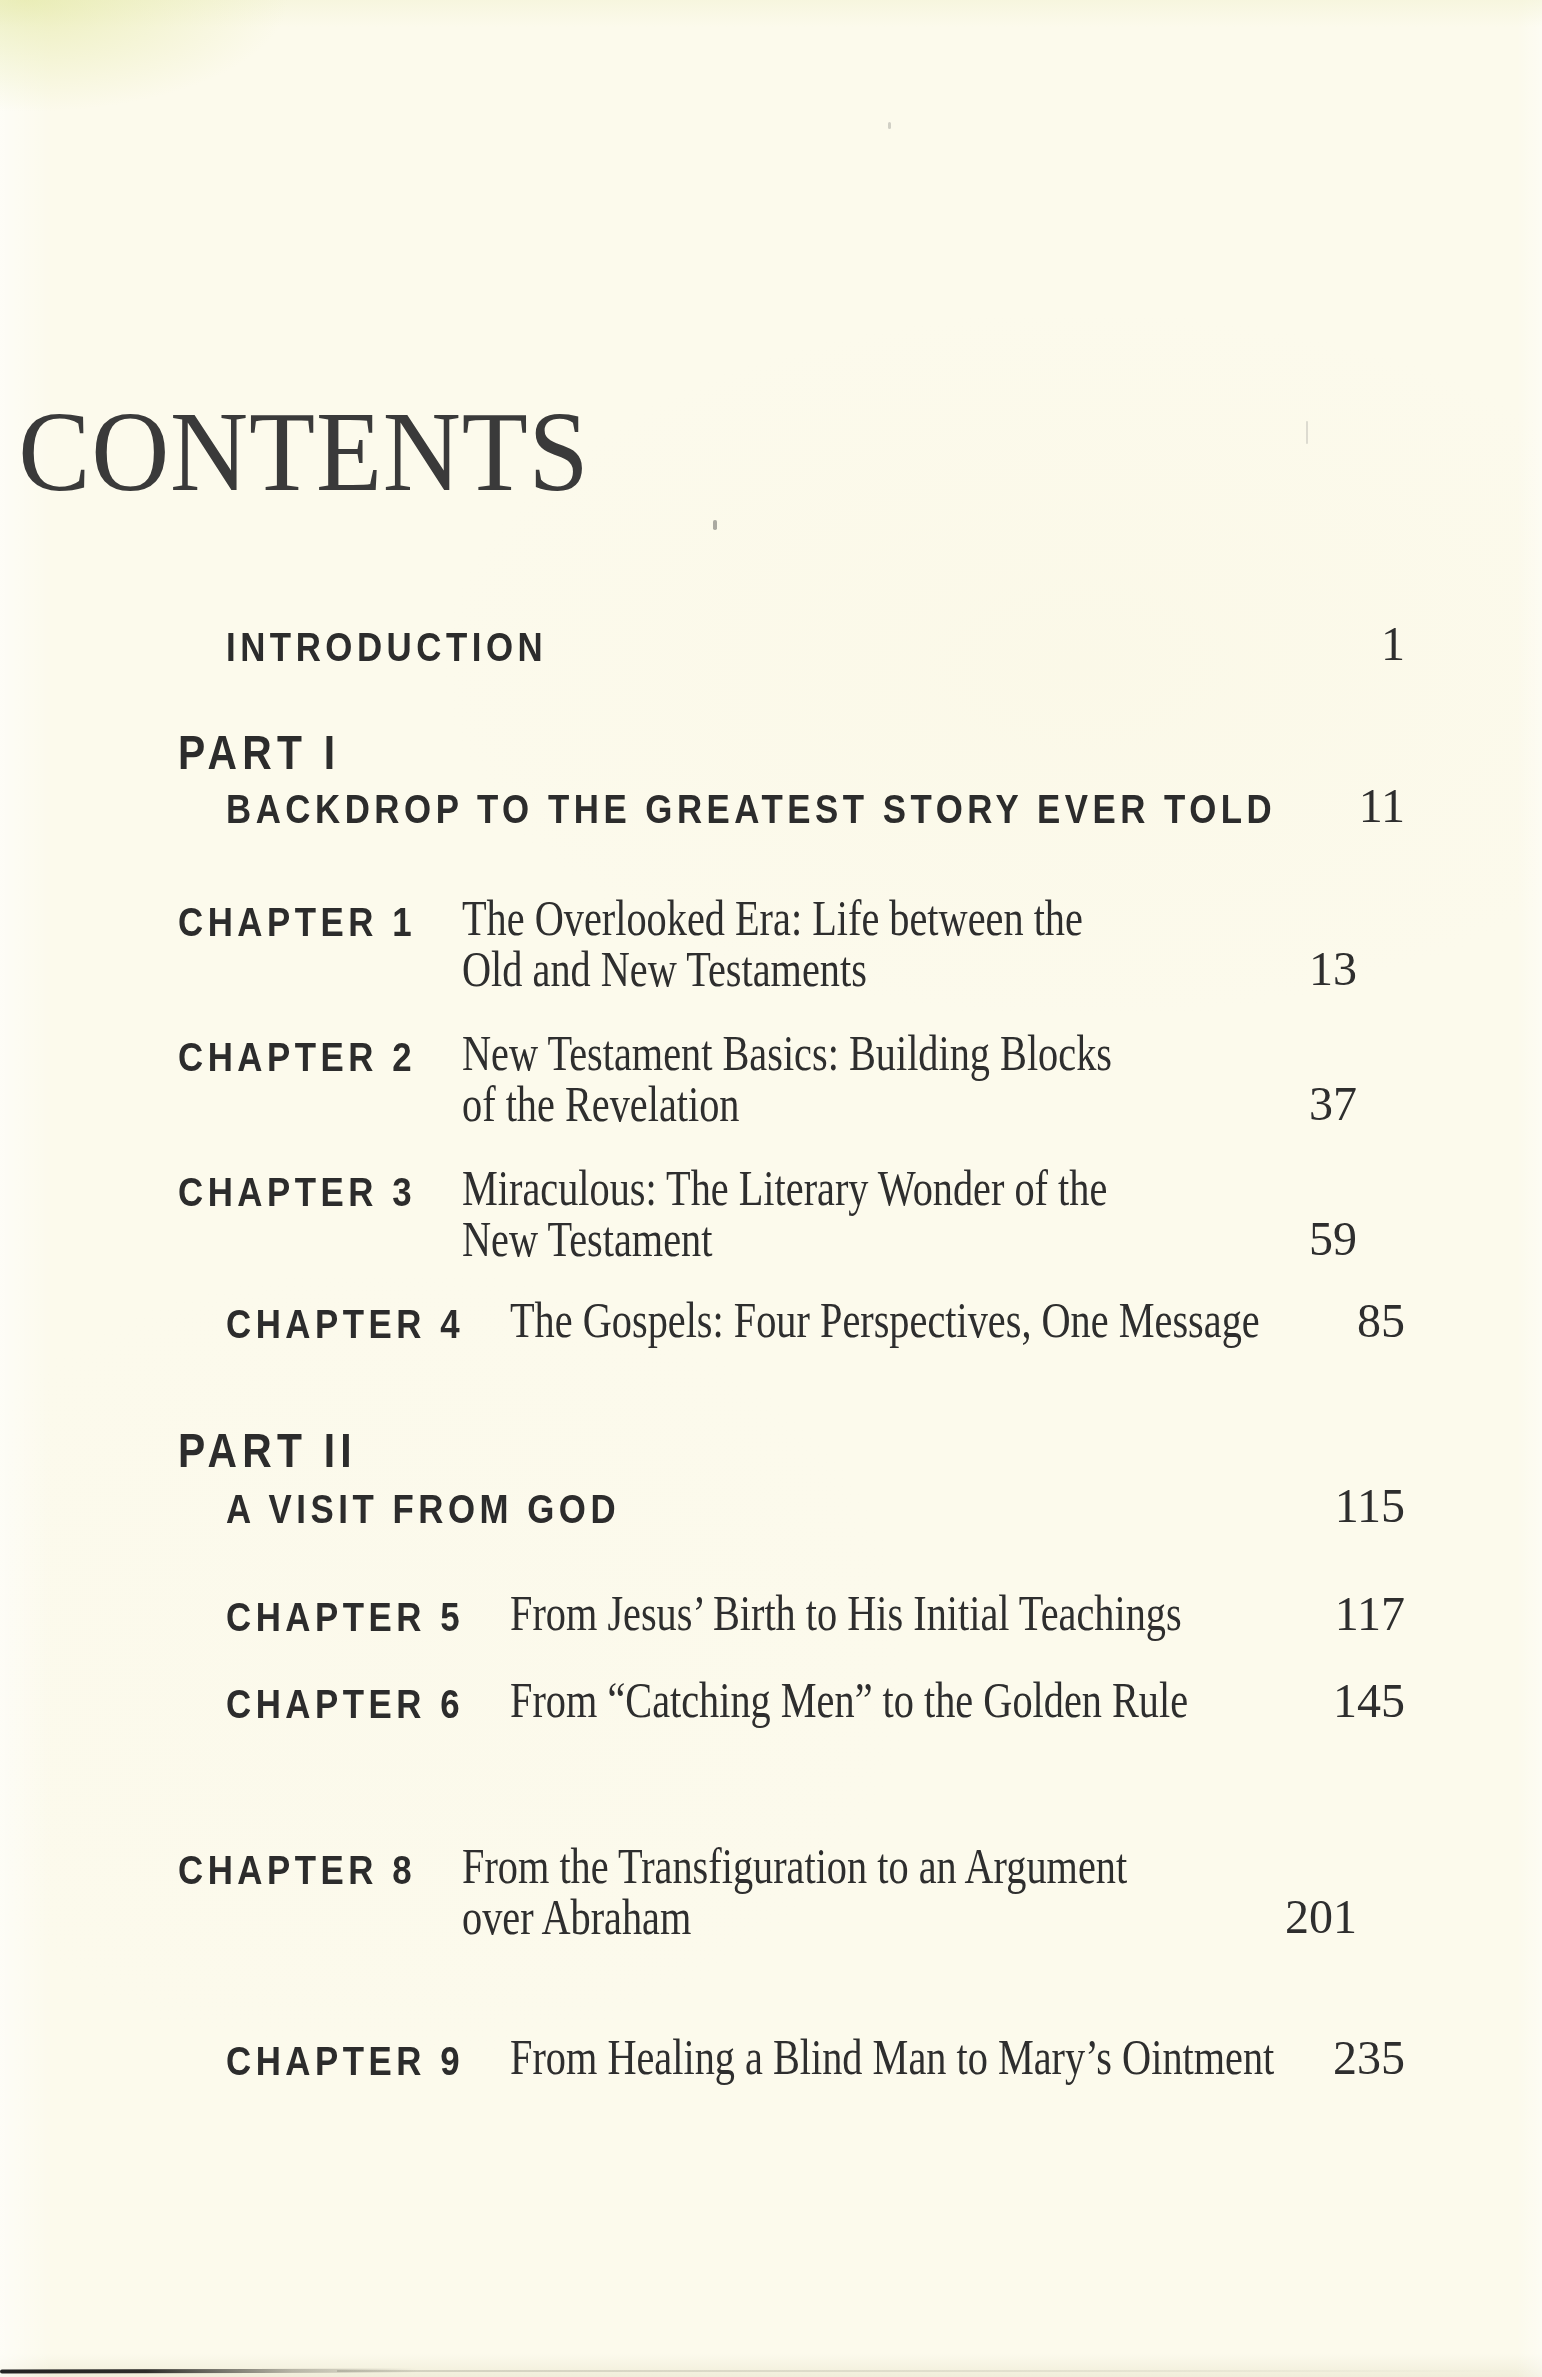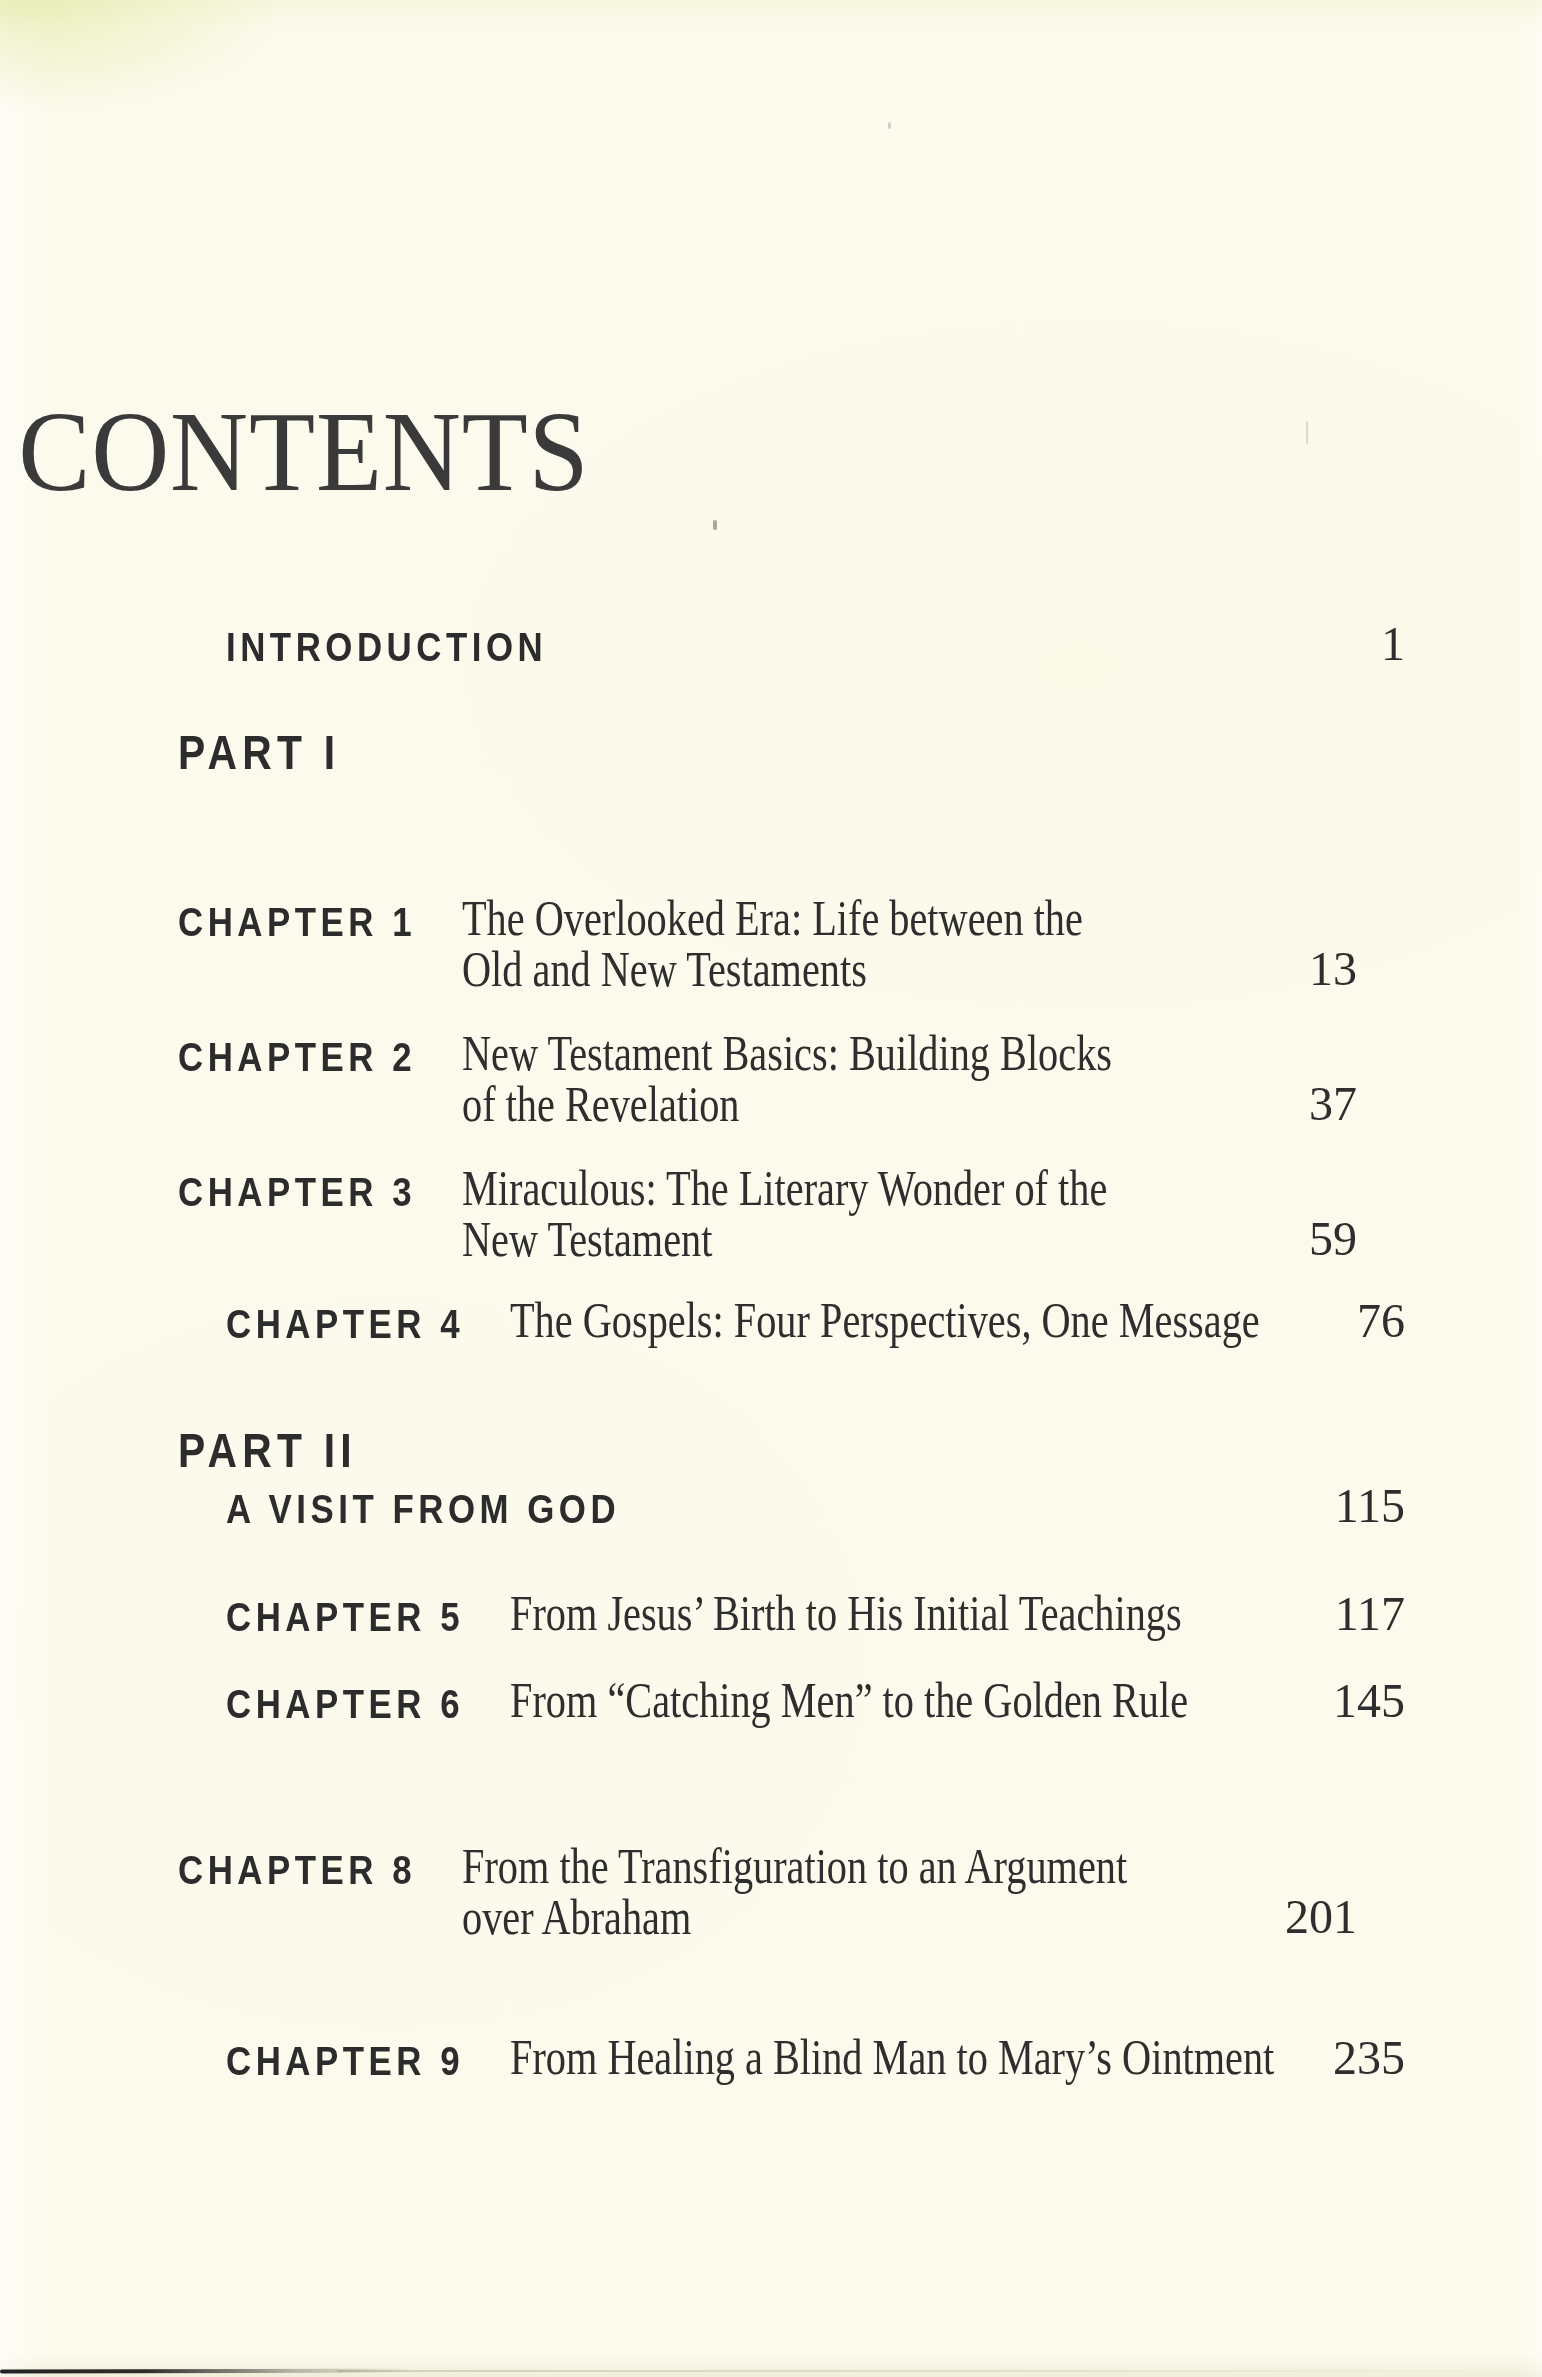--- a/index.html
+++ b/index.html
@@ -79,20 +79,24 @@
   </div>
 
   <div class="toc-row h57" style="top:618px;">
     <span class="head row-label">INTRODUCTION</span>
     <span class="pagenum">1</span>
   </div>
 
   <div class="part-label" style="top:726px;">
     <span class="head">PART I</span>
   </div>
+  <div class="toc-row h57" style="top:780px;">
+    <span class="head row-label">BACKDROP TO THE GREATEST STORY EVER TOLD</span>
+    <span class="pagenum">11</span>
+  </div>
 
   <div class="toc-row h114" style="top:893px;">
     <span class="head row-label">CHAPTER 1</span>
     <div class="serif-title">
       <span>The Overlooked Era: Life between the</span>
       <span>Old and New Testaments</span>
     </div>
     <span class="pagenum">13</span>
   </div>
 
@@ -112,21 +116,21 @@
       <span>New Testament</span>
     </div>
     <span class="pagenum">59</span>
   </div>
 
   <div class="toc-row h57" style="top:1295px;">
     <span class="head row-label">CHAPTER 4</span>
     <div class="serif-title">
       <span>The Gospels: Four Perspectives, One Message</span>
     </div>
-    <span class="pagenum">76</span>
+    <span class="pagenum">85</span>
   </div>
 
   <div class="part-label" style="top:1424px;">
     <span class="head">PART II</span>
   </div>
   <div class="toc-row h57" style="top:1480px;">
     <span class="head row-label">A VISIT FROM GOD</span>
     <span class="pagenum">115</span>
   </div>
 

